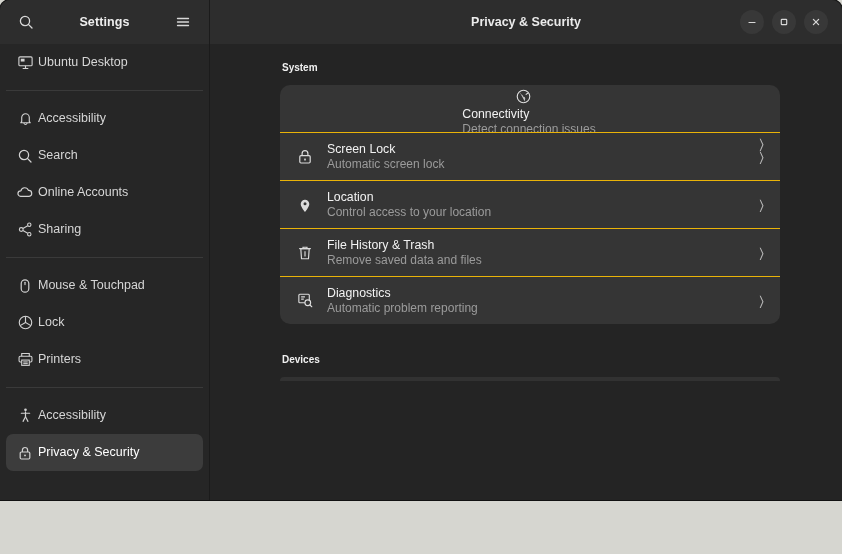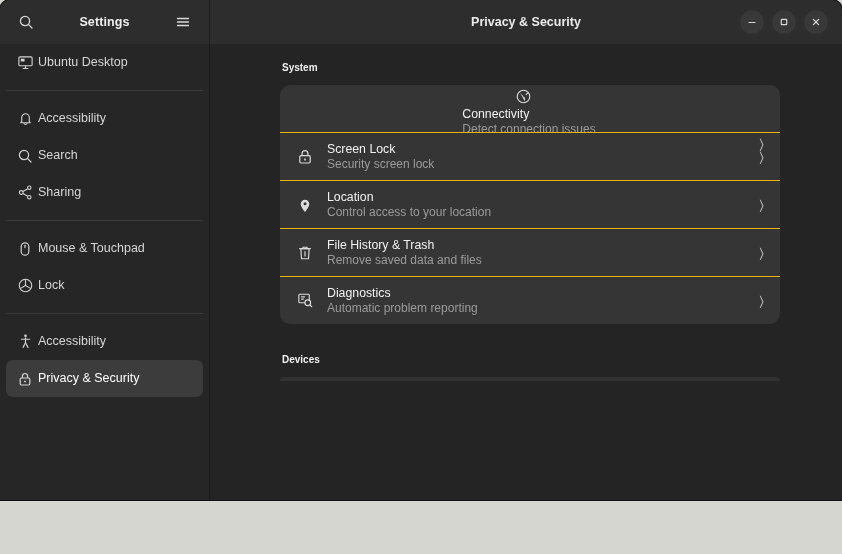--- a/index.html
+++ b/index.html
@@ -207,20 +207,28 @@
       <div class="sb-item">
         <span class="sb-ico">
           <svg width="16" height="16" viewBox="0 0 16 16" fill="none" stroke="currentColor" stroke-width="1.25">
             <circle cx="7" cy="7" r="4.6"></circle>
               <line x1="10.4" y1="10.4" x2="14" y2="14" stroke-linecap="round"></line>
           </svg>
         </span>
         <span class="sb-label">Search</span>
       </div>
 
+      <div class="sb-item">
+        <span class="sb-ico">
+          <svg width="18" height="18" viewBox="0 0 18 18" fill="none" stroke="currentColor" stroke-width="1.2">
+            <path d="M4.6 12.4a2.8 2.8 0 0 1 .3-5.6 3.9 3.9 0 0 1 7.5-.4 2.9 2.9 0 0 1 .6 6H4.6z" stroke-linejoin="round"></path>
+          </svg>
+        </span>
+        <span class="sb-label">Online Accounts</span>
+      </div>
 
       <div class="sb-item">
         <span class="sb-ico">
           <svg width="17" height="17" viewBox="0 0 18 18" fill="none" stroke="currentColor" stroke-width="1.15">
             <circle cx="13" cy="4" r="1.8"></circle>
               <circle cx="13" cy="14" r="1.8"></circle>
               <circle cx="4.5" cy="9" r="2"></circle>
             <line x1="6.3" y1="8" x2="11.3" y2="5"></line>
               <line x1="6.3" y1="10" x2="11.3" y2="13"></line>
           </svg>
@@ -244,20 +252,32 @@
         <span class="sb-ico">
           <svg width="17" height="17" viewBox="0 0 18 18" fill="none" stroke="currentColor" stroke-width="1.2">
             <circle cx="9" cy="9" r="6.6"></circle>
             <path d="M9 2.4v6.6l5.7 3.3"></path>
             <path d="M9 9L3.3 12.3"></path>
           </svg>
         </span>
         <span class="sb-label">Lock</span>
       </div>
 
+      <div class="sb-item">
+        <span class="sb-ico">
+          <svg width="17" height="17" viewBox="0 0 18 18" fill="none" stroke="currentColor" stroke-width="1.15">
+            <path d="M5 5.6V2.6h8v3"></path>
+            <rect x="2.2" y="5.6" width="13.6" height="6" rx="1.2"></rect>
+            <rect x="5" y="9.6" width="8" height="5.6" fill="#262626"></rect>
+            <line x1="6.6" y1="11.6" x2="11.4" y2="11.6"></line>
+            <line x1="6.6" y1="13.4" x2="11.4" y2="13.4"></line>
+          </svg>
+        </span>
+        <span class="sb-label">Printers</span>
+      </div>
       <div class="sb-sep"></div>
 
       <div class="sb-item">
         <span class="sb-ico">
           <svg width="17" height="17" viewBox="0 0 18 18" fill="none" stroke="currentColor" stroke-width="1.25" stroke-linecap="round">
             <circle cx="9" cy="3" r="1.4" fill="currentColor" stroke="none"></circle>
             <line x1="9" y1="5.2" x2="9" y2="10.4"></line>
             <line x1="4.6" y1="6.6" x2="13.4" y2="6.6"></line>
             <line x1="9" y1="10.4" x2="6.4" y2="15.2"></line>
             <line x1="9" y1="10.4" x2="11.6" y2="15.2"></line>
@@ -333,21 +353,21 @@
         <div class="row">
           <span class="row-ico">
             <svg width="18" height="18" viewBox="0 0 18 18" fill="none" stroke="currentColor" stroke-width="1.2">
               <rect x="3.8" y="7.6" width="10.4" height="7.4" rx="1.2"></rect>
               <path d="M6.1 7.6V5.6a2.9 2.9 0 0 1 5.8 0v2"></path>
               <rect x="8.2" y="10.4" width="1.6" height="2" rx=".5" fill="currentColor" stroke="none"></rect>
             </svg>
           </span>
           <span class="row-txt">
             <span class="row-title">Screen Lock</span>
-            <span class="row-sub">Security screen lock</span>
+            <span class="row-sub">Automatic screen lock</span>
           </span>
           <span class="row-chev">〉</span>
         </div>
 
         <div class="row">
           <span class="row-ico">
             <svg width="18" height="18" viewBox="0 0 18 18" fill="none" stroke="currentColor" stroke-width="1.2">
               <path d="M9 16s4.3-5 4.3-8A4.3 4.3 0 0 0 4.7 8c0 3 4.3 8 4.3 8z" fill="currentColor" stroke="none"></path>
               <circle cx="9" cy="7.8" r="1.5" fill="#353535" stroke="none"></circle>
             </svg>

